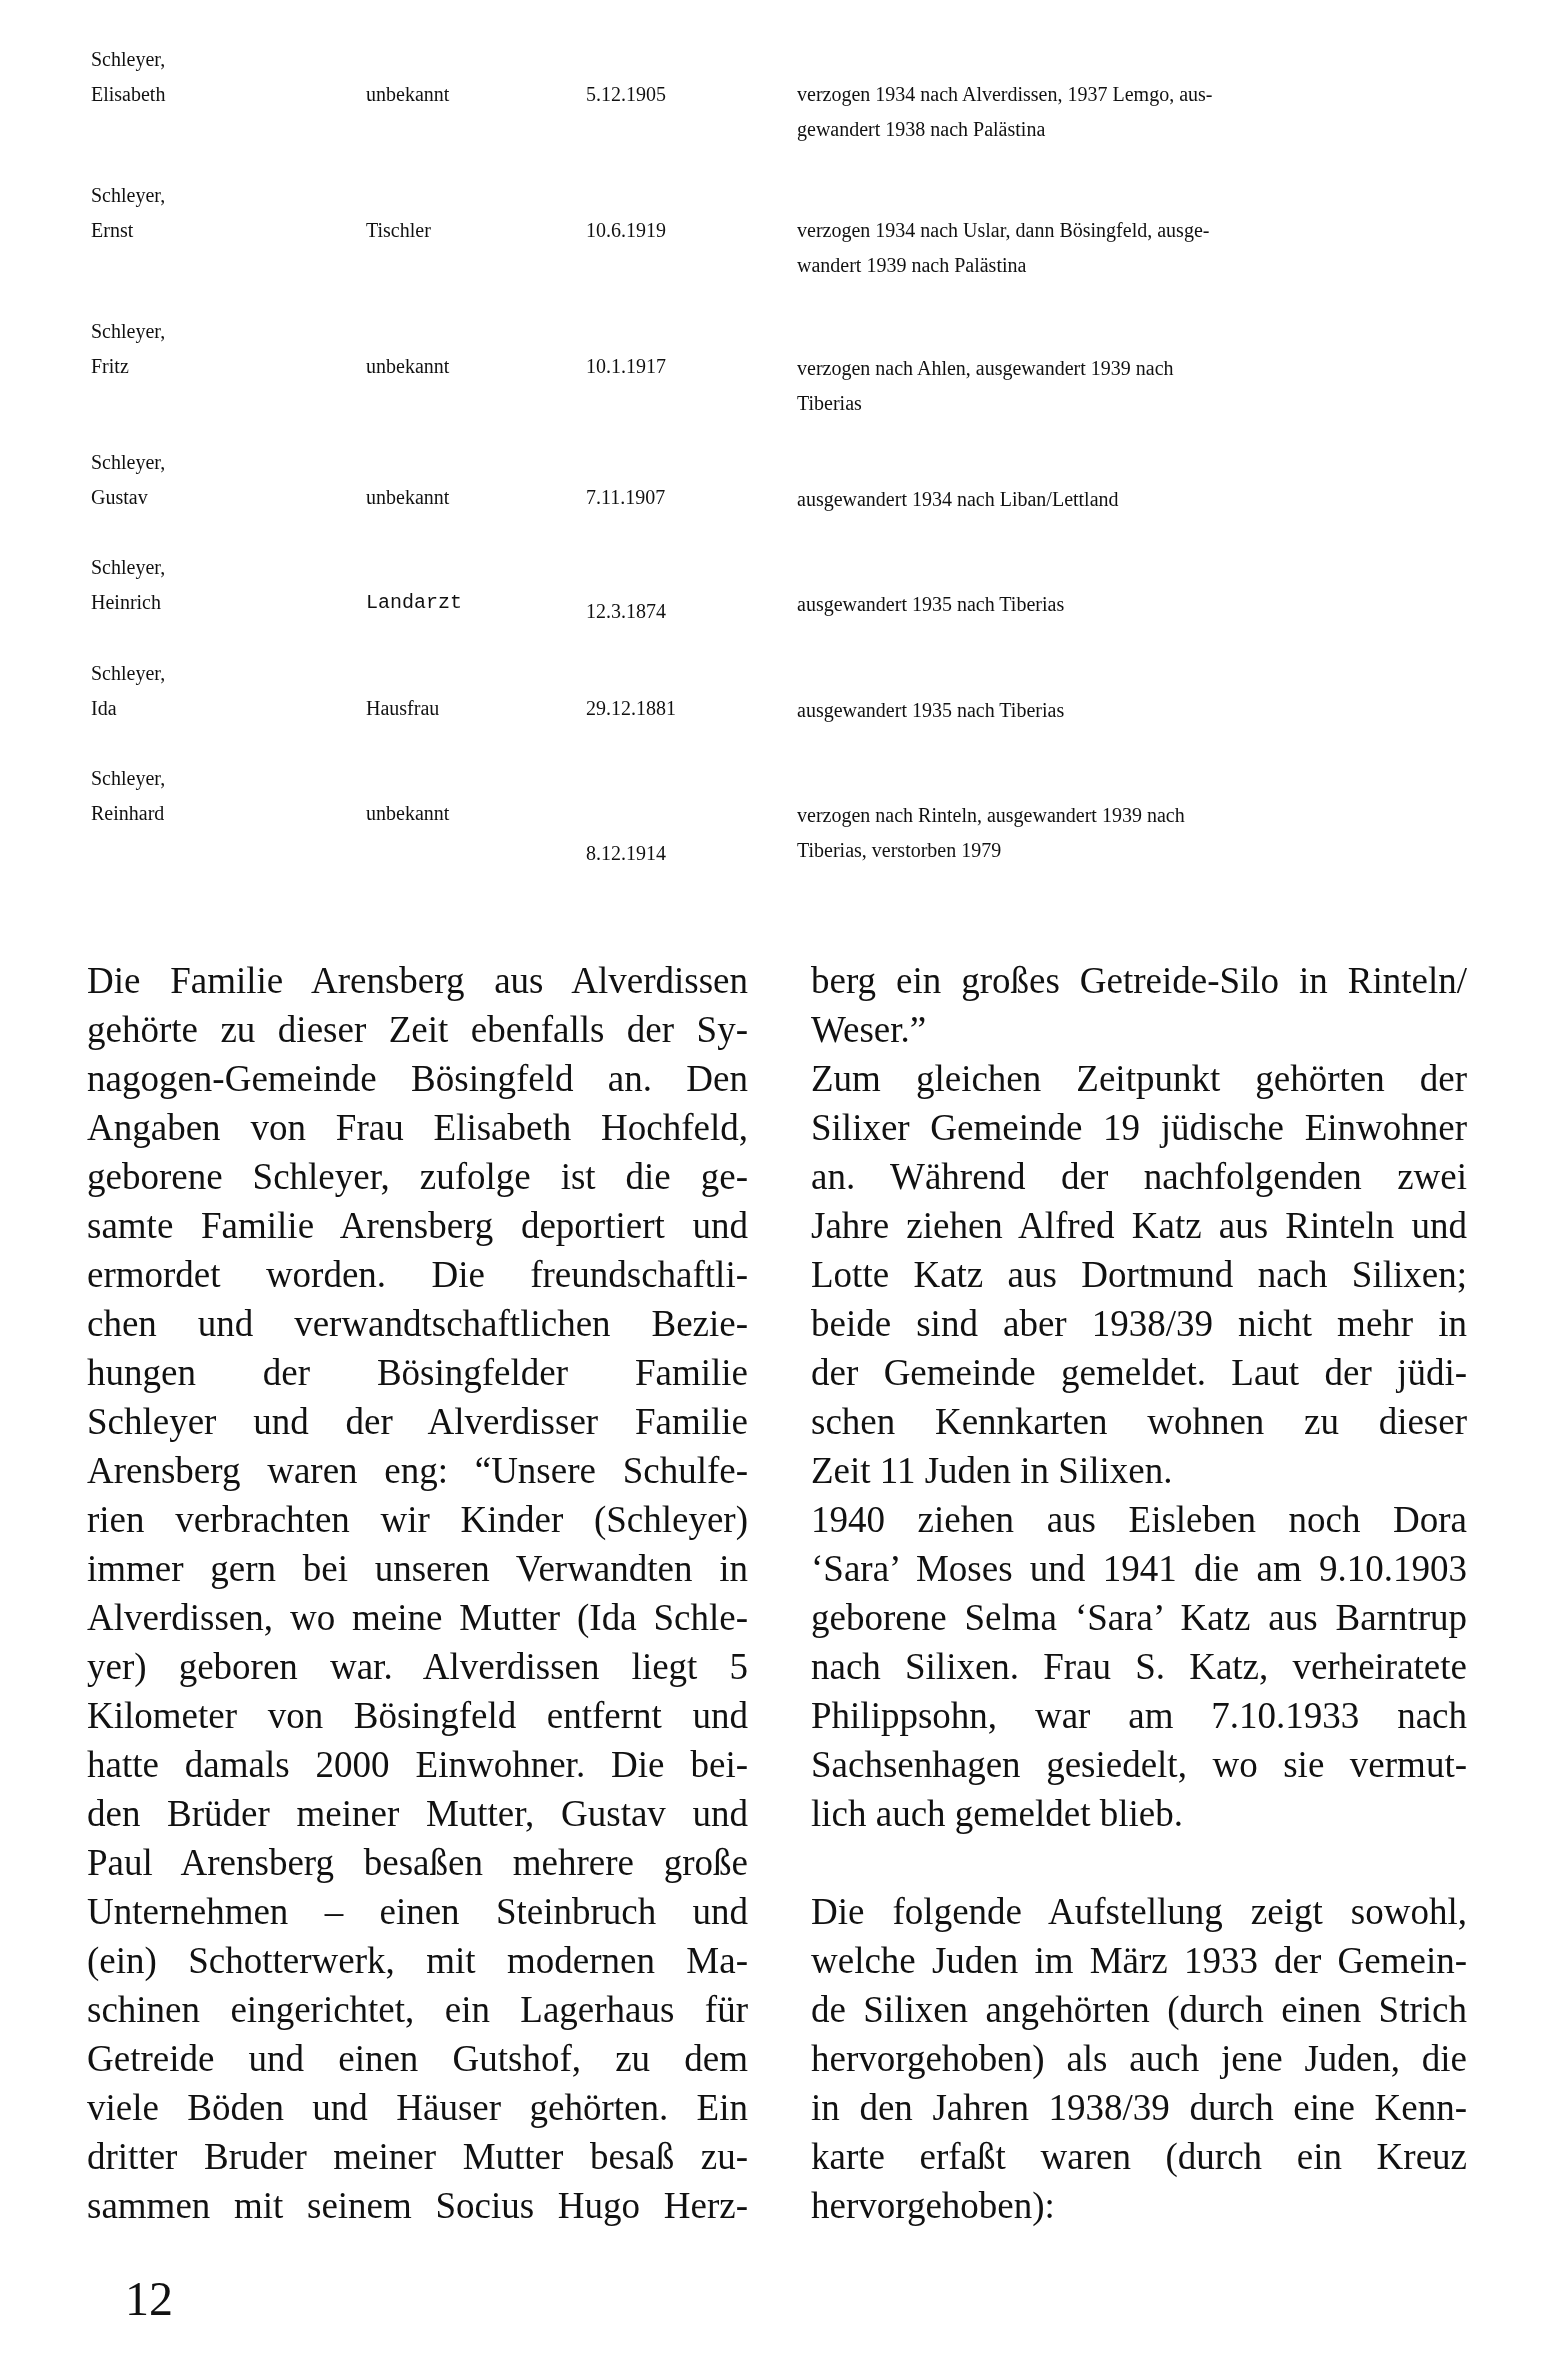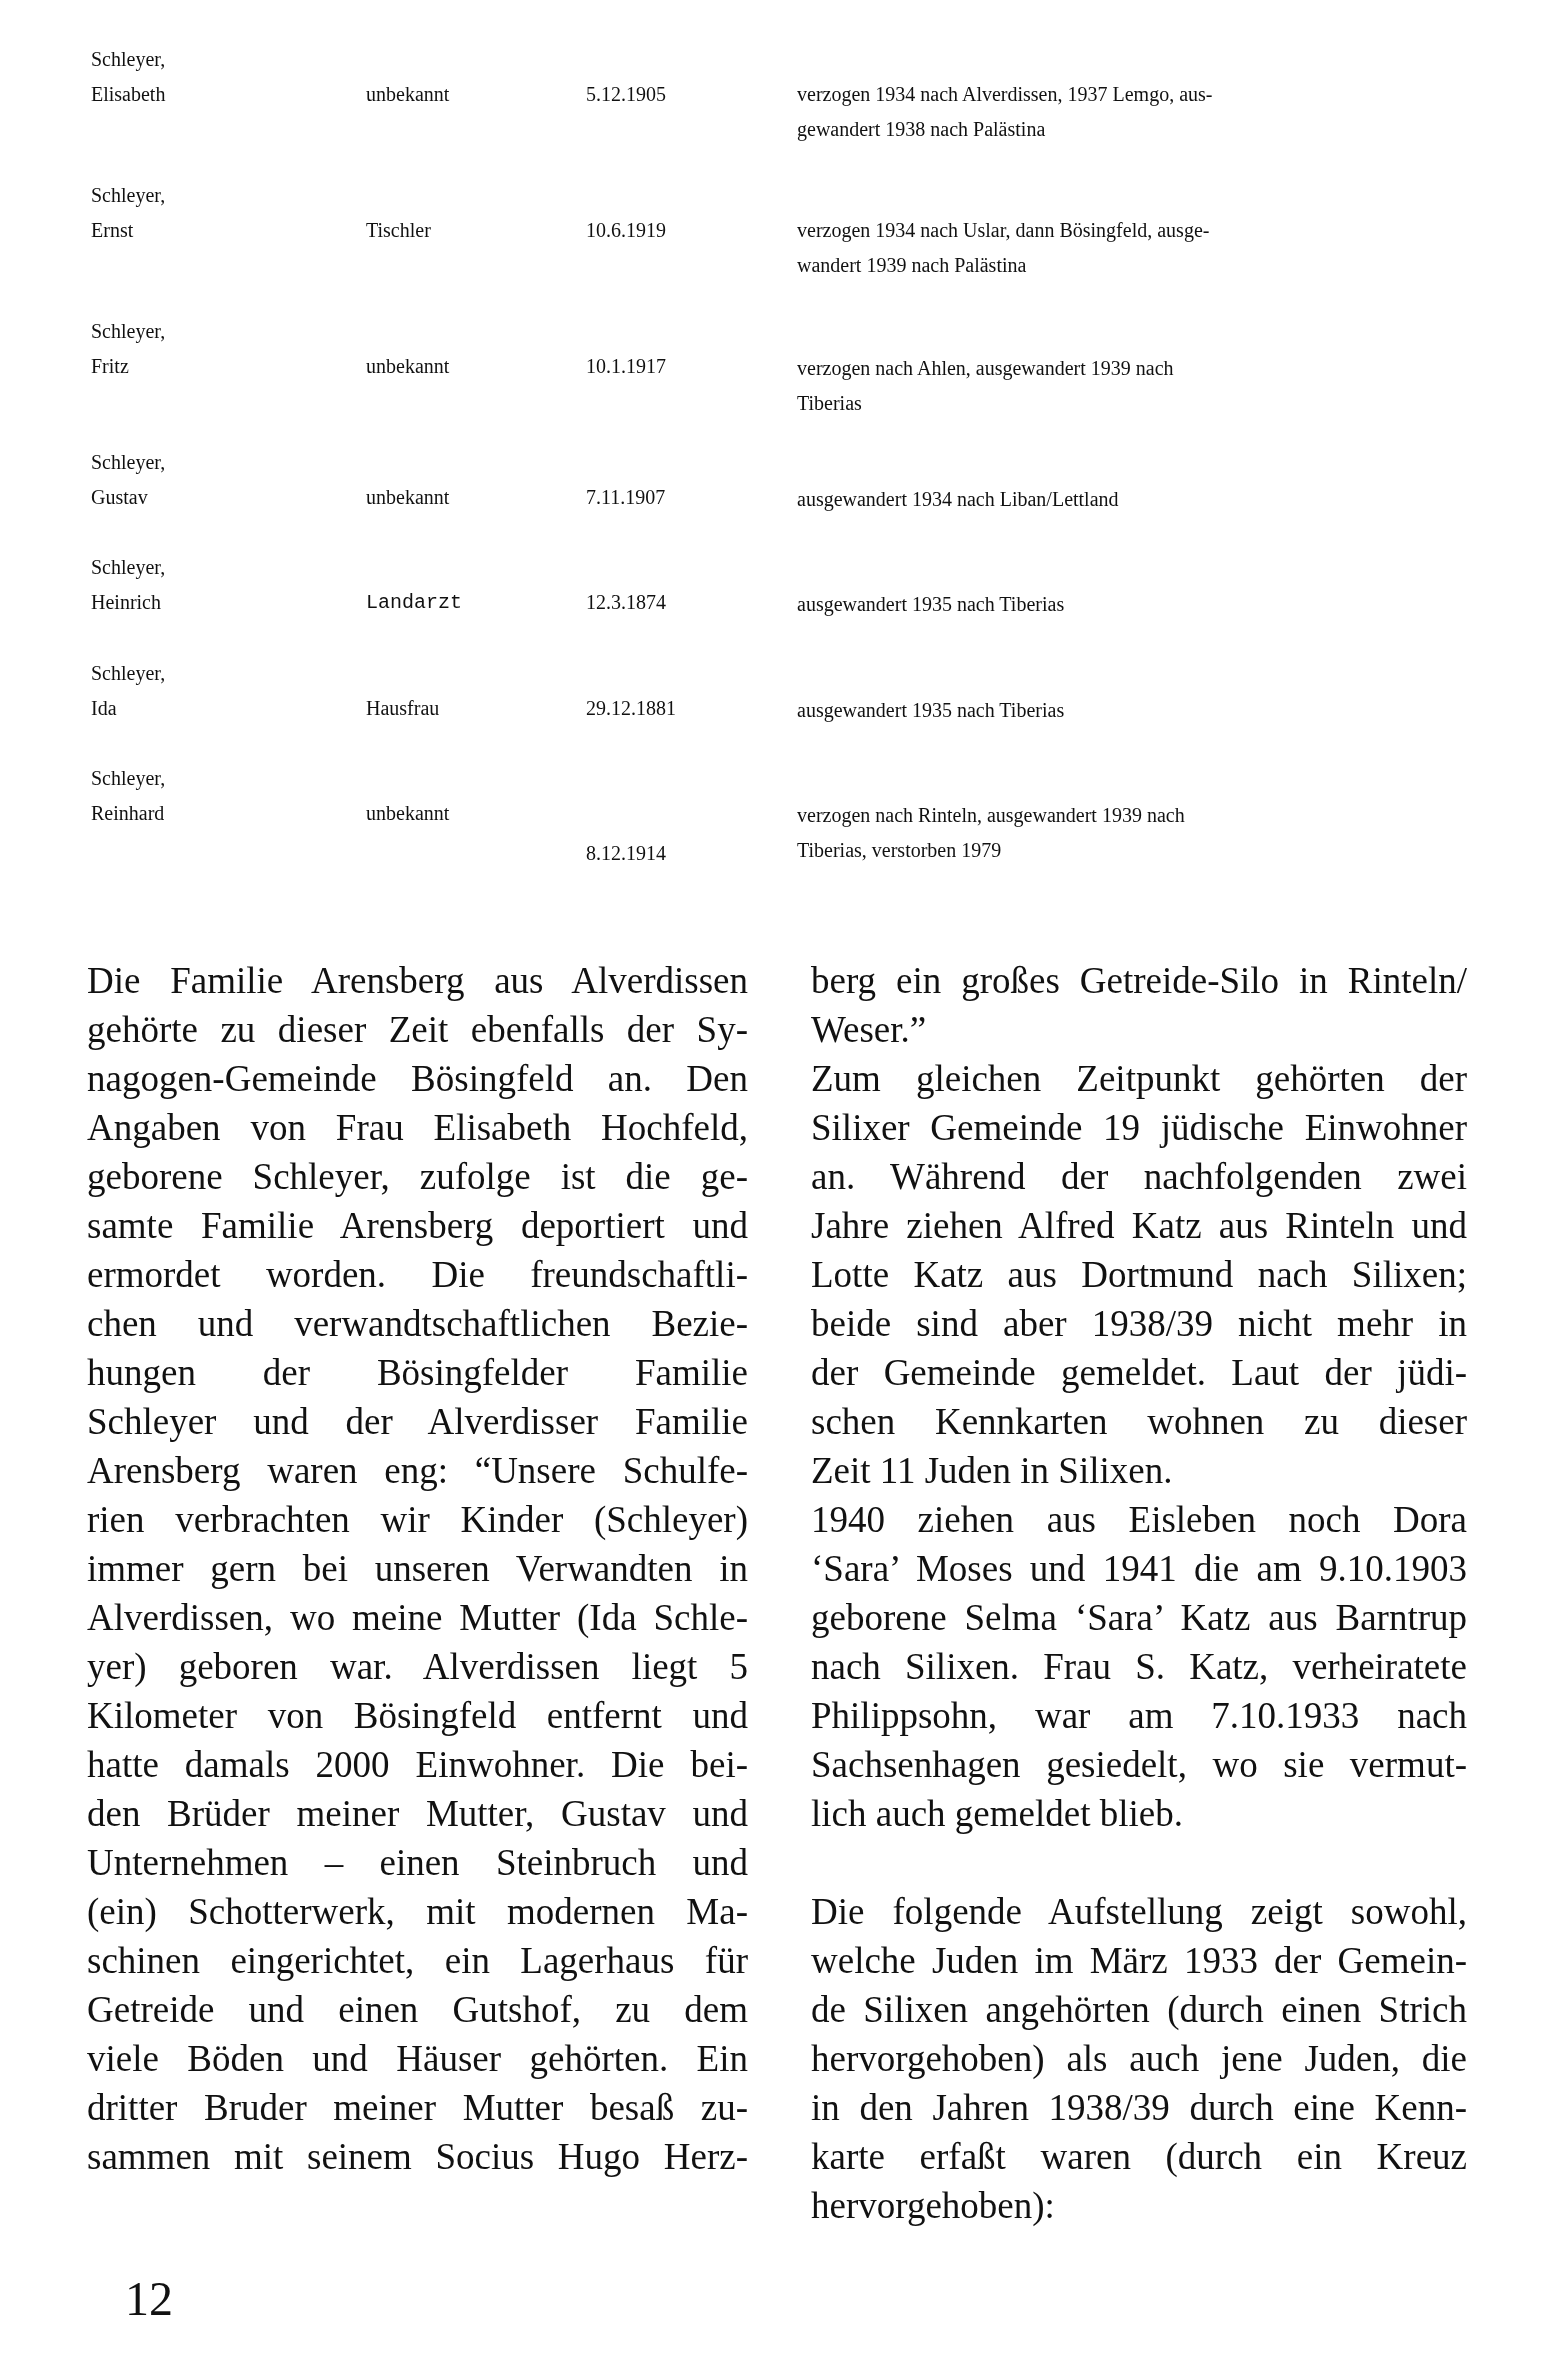--- a/index.html
+++ b/index.html
@@ -127,21 +127,21 @@
         <span>ausgewandert 1934 nach Liban/Lettland</span>
       </div>
     </div>
 
     <div class="row" style="top:508px; position:absolute; width:100%;">
       <div class="cell c-name" style="top:0px;">
         <span>Schleyer,</span><br>
         <span>Heinrich</span>
       </div>
       <div class="cell c-job" style="top:35px;font-family:Liberation Mono, monospace;">Landarzt</div>
-      <div class="cell c-date" style="top:35px;">12.3.1874</div>
+      <div class="cell c-date" style="top:44px;">12.3.1874</div>
       <div class="cell c-note" style="top:37px;">
         <span>ausgewandert 1935 nach Tiberias</span>
       </div>
     </div>
 
     <div class="row" style="top:614px; position:absolute; width:100%;">
       <div class="cell c-name" style="top:0px;">
         <span>Schleyer,</span><br>
         <span>Ida</span>
       </div>
@@ -179,20 +179,21 @@
         <span class="line">hungen der Bösingfelder Familie</span>
         <span class="line">Schleyer und der Alverdisser Familie</span>
         <span class="line">Arensberg waren eng: “Unsere Schulfe-</span>
         <span class="line">rien verbrachten wir Kinder (Schleyer)</span>
         <span class="line">immer gern bei unseren Verwandten in</span>
         <span class="line">Alverdissen, wo meine Mutter (Ida Schle-</span>
         <span class="line">yer) geboren war. Alverdissen liegt 5</span>
         <span class="line">Kilometer von Bösingfeld entfernt und</span>
         <span class="line">hatte damals 2000 Einwohner. Die bei-</span>
         <span class="line">den Brüder meiner Mutter, Gustav und</span>
+        <span class="line">Paul Arensberg besaßen mehrere große</span>
         <span class="line">Unternehmen – einen Steinbruch und</span>
         <span class="line">(ein) Schotterwerk, mit modernen Ma-</span>
         <span class="line">schinen eingerichtet, ein Lagerhaus für</span>
         <span class="line">Getreide und einen Gutshof, zu dem</span>
         <span class="line">viele Böden und Häuser gehörten. Ein</span>
         <span class="line">dritter Bruder meiner Mutter besaß zu-</span>
         <span class="line">sammen mit seinem Socius Hugo Herz-</span>
       </div>
   </div>
 

